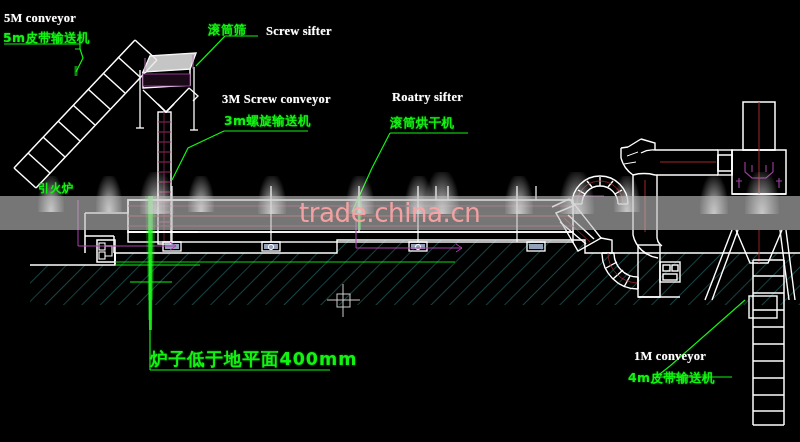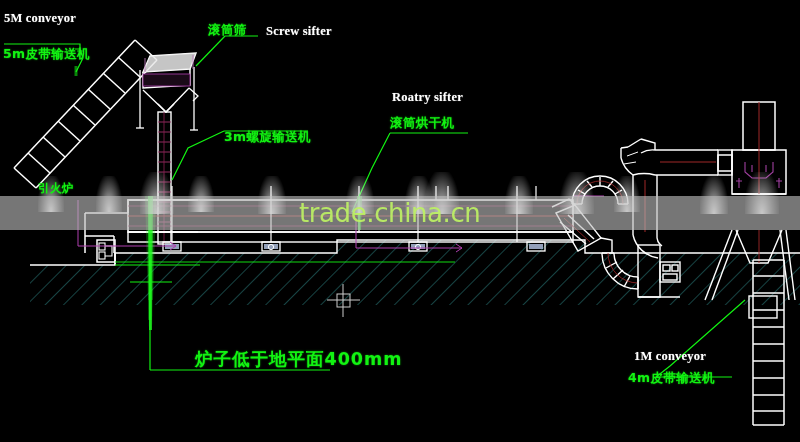--- a/index.html
+++ b/index.html
@@ -42,42 +42,41 @@
     color: #12f312;
     font-family: "DejaVu Sans", sans-serif;
     font-weight: 700;
     font-size: 12.5px;
     letter-spacing: 0.4px;
     text-shadow: 0 0 2px rgba(20,255,20,0.55);
   }
   .lbl-cn.big {
     font-size: 17.5px;
     letter-spacing: 1px;
-    padding-left: 45px;
   }
   .lbl-cn.small {
     font-size: 11.5px;
   }
   
   #wm-band {
     position: absolute;
     left: 0;
     top: 196px;
     width: 800px;
     height: 34px;
     background: rgba(190,190,190,0.62);
     pointer-events: none;
   }
   #wm-text {
     position: absolute;
     left: 299px;
     top: 197px;
     width: 320px;
     height: 48px;
-    color: #bef264;
+    color: #fca5a5;
     font-family: "DejaVu Sans", sans-serif;
     font-size: 26px;
     font-weight: 400;
     letter-spacing: -0.4px;
     line-height: 32px;
     opacity: 0.92;
     pointer-events: none;
   }
   .wm-glow {
     position: absolute;
@@ -387,26 +386,27 @@
   <div class="wm-glow" style="left:505px; top:176px; width:28px; height:38px;"></div>
   <div class="wm-glow" style="left:560px; top:172px; width:34px; height:42px;"></div>
   <div class="wm-glow" style="left:614px; top:176px; width:26px; height:36px;"></div>
   <div class="wm-glow" style="left:700px; top:176px; width:28px; height:38px;"></div>
   <div class="wm-glow" style="left:745px; top:172px; width:34px; height:42px;"></div>
 
   <div id="wm-band"></div>
   <div id="wm-text">trade.china.cn</div>
 
   <div class="lbl lbl-en" style="left:4px; top:12px;">5M conveyor</div>
-  <div class="lbl lbl-cn" style="left:3px; top:31px;margin-top:16px;">5m皮带输送机</div>
+  <div class="lbl lbl-cn" style="left:3px; top:31px;">5m皮带输送机</div>
 
   <div class="lbl lbl-cn" style="left:208px; top:23px;">滚筒筛</div>
   <div class="lbl lbl-en" style="left:266px; top:25px;">Screw sifter</div>
 
-  <div class="lbl lbl-cn" style="left:224px; top:130px;">3m螺旋输送机</div>
+  <div class="lbl lbl-en" style="left:222px; top:93px;">3M Screw conveyor</div>
+  <div class="lbl lbl-cn" style="left:224px; top:114px;">3m螺旋输送机</div>
 
   <div class="lbl lbl-en" style="left:392px; top:91px;">Roatry sifter</div>
   <div class="lbl lbl-cn" style="left:390px; top:116px;">滚筒烘干机</div>
 
   <div class="lbl lbl-cn small" style="left:38px; top:182px;text-align:center;">引火炉</div>
 
   <div class="lbl lbl-cn big" style="left:150px; top:350px;">炉子低于地平面400mm</div>
 
   <div class="lbl lbl-en" style="left:634px; top:350px;">1M conveyor</div>
   <div class="lbl lbl-cn" style="left:628px; top:371px;">4m皮带输送机</div>

